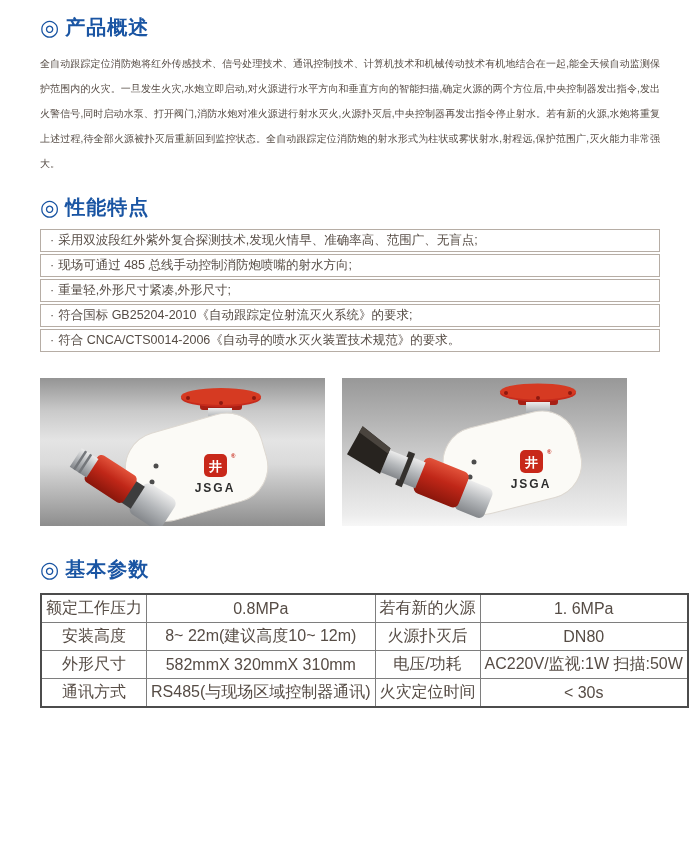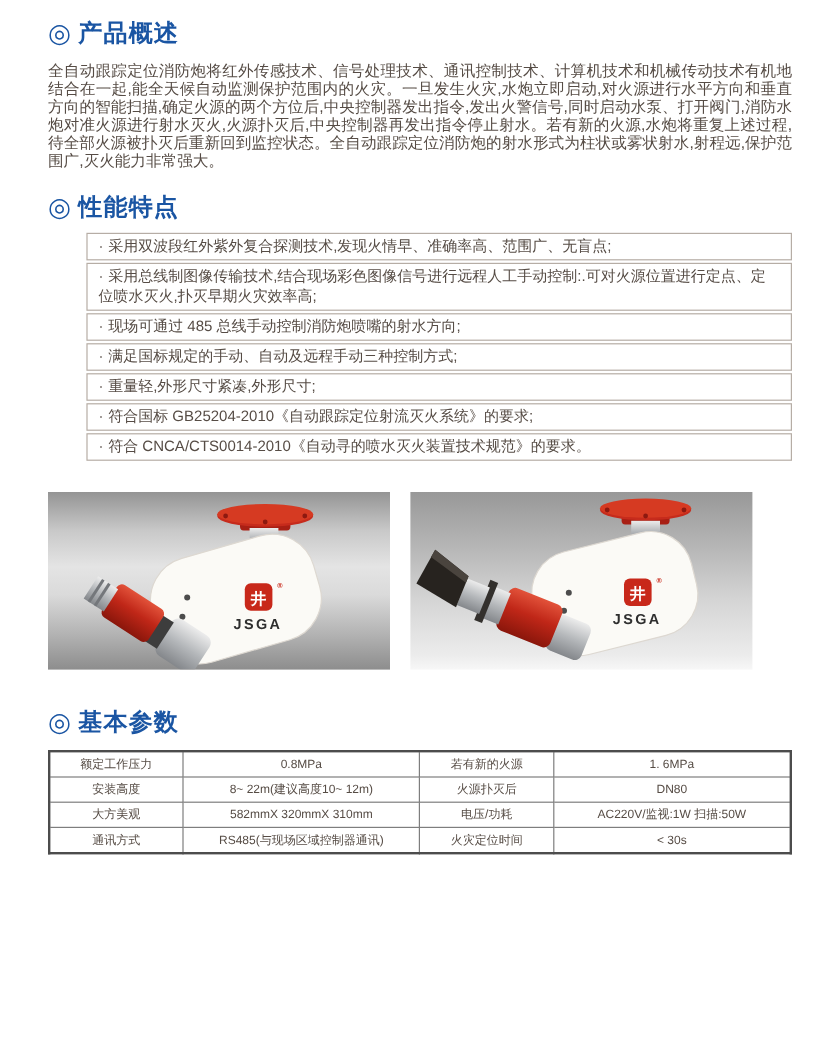--- a/index.html
+++ b/index.html
@@ -14,33 +14,32 @@
 
   .section-title {
     display:flex; align-items:center; gap:5px;
     font-size:20px; font-weight:bold; color:#1a55a3;
     letter-spacing:1px;
   }
   .section-marker { font-size:22px; font-weight:bold; line-height:1; }
 
   .overview-title { margin:4px 0 10px 0; }
   .overview-body {
-    font-size:13px; line-height:15px; text-align:justify;
+    font-size:10px; line-height:25px; text-align:justify;
     color:#564c45;
   }
 
   .features-title { margin:18px 0 8px 0; }
   .features-list { list-style:none; }
   .feature-item {
     border:1px solid #b6ada5;
     padding:2px 9px;
     margin-bottom:2px;
     font-size:12.5px; line-height:17px;
     color:#564c45;
-    margin-left:32px;
   }
   .feature-item .bullet { margin-right:4px; }
 
   .products-row {
     margin-top:26px;
     display:flex; gap:17px;
   }
   .product-box {
     width:285px; height:148px;
     position:relative; overflow:hidden;
@@ -54,21 +53,21 @@
   .product-box svg { position:absolute; left:0; top:0; }
 
   .params-title { margin:30px 0 10px 0; }
   .params-table {
     width:100%; border-collapse:collapse;
     border:2px solid #4c4c4c;
   }
   .params-table td {
     border:1px solid #7e7e7e;
     text-align:center; vertical-align:middle;
-    font-size:10px; color:#564c45;
+    font-size:16px; color:#564c45;
     padding:3px 4px; height:13px;
     white-space:nowrap;
   }
   .logo-text { font:bold 12px "Liberation Sans",sans-serif; letter-spacing:2px; fill:#2e2e2e; }
   .logo-glyph { font:bold 13px "DejaVu Sans",sans-serif; fill:#ffffff; }
   .logo-reg { font:bold 6px "Liberation Sans",sans-serif; fill:#c8281a; }
 </style>
 </head>
 <body>
 
@@ -79,26 +78,24 @@
     <span>产品概述</span>
   </h2>
   <p class="overview-body">全自动跟踪定位消防炮将红外传感技术、信号处理技术、通讯控制技术、计算机技术和机械传动技术有机地结合在一起,能全天候自动监测保护范围内的火灾。一旦发生火灾,水炮立即启动,对火源进行水平方向和垂直方向的智能扫描,确定火源的两个方位后,中央控制器发出指令,发出火警信号,同时启动水泵、打开阀门,消防水炮对准火源进行射水灭火,火源扑灭后,中央控制器再发出指令停止射水。若有新的火源,水炮将重复上述过程,待全部火源被扑灭后重新回到监控状态。全自动跟踪定位消防炮的射水形式为柱状或雾状射水,射程远,保护范围广,灭火能力非常强大。</p>
 
   <h2 class="section-title features-title">
     <span class="section-marker">◎</span>
     <span>性能特点</span>
   </h2>
   <ul class="features-list">
       <li class="feature-item"><span class="bullet">·</span><span>采用双波段红外紫外复合探测技术,发现火情早、准确率高、范围广、无盲点;</span></li>
-      <li class="feature-item"><span class="bullet">·</span><span>采用总线制图像传输技术,结合现场彩色图像信号进行远程人工手动控制:.可对火源位置进行定点、定位喷水灭火,扑灭早期火灾效率高;</span></li>
       <li class="feature-item"><span class="bullet">·</span><span>现场可通过 485 总线手动控制消防炮喷嘴的射水方向;</span></li>
-      <li class="feature-item"><span class="bullet">·</span><span>满足国标规定的手动、自动及远程手动三种控制方式;</span></li>
       <li class="feature-item"><span class="bullet">·</span><span>重量轻,外形尺寸紧凑,外形尺寸;</span></li>
       <li class="feature-item"><span class="bullet">·</span><span>符合国标 GB25204-2010《自动跟踪定位射流灭火系统》的要求;</span></li>
-      <li class="feature-item"><span class="bullet">·</span><span>符合 CNCA/CTS0014-2010《自动寻的喷水灭火装置技术规范》的要求。</span></li>
+      <li class="feature-item"><span class="bullet">·</span><span>符合 CNCA/CTS0014-2006《自动寻的喷水灭火装置技术规范》的要求。</span></li>
     </ul>
 
   <div class="products-row">
 
     <div class="product-box grad-a">
       <svg width="285" height="148" viewBox="0 0 285 148">
         <defs>
           <linearGradient id="silverA" x1="0" y1="0" x2="0" y2="1">
             <stop offset="0" stop-color="#ececec"></stop>
               <stop offset="0.5" stop-color="#b4b7ba"></stop>
@@ -214,21 +211,21 @@
           <td>若有新的火源</td>
           <td>1. 6MPa</td>
         </tr>
         <tr>
           <td>安装高度</td>
           <td>8~ 22m(建议高度10~ 12m)</td>
           <td>火源扑灭后</td>
           <td>DN80</td>
         </tr>
         <tr>
-          <td>大方美观</td>
+          <td>外形尺寸</td>
           <td>582mmX 320mmX 310mm</td>
           <td>电压/功耗</td>
           <td>AC220V/监视:1W  扫描:50W</td>
         </tr>
         <tr>
           <td>通讯方式</td>
           <td>RS485(与现场区域控制器通讯)</td>
           <td>火灾定位时间</td>
           <td>&lt; 30s</td>
         </tr>

